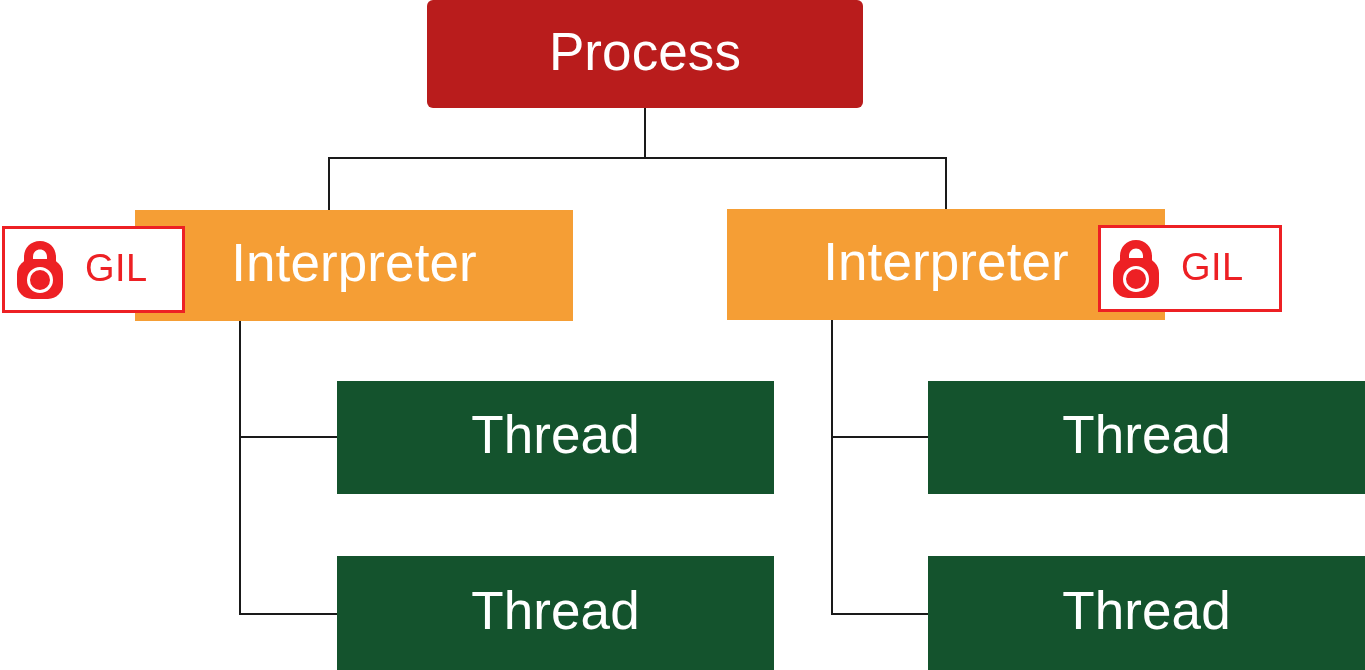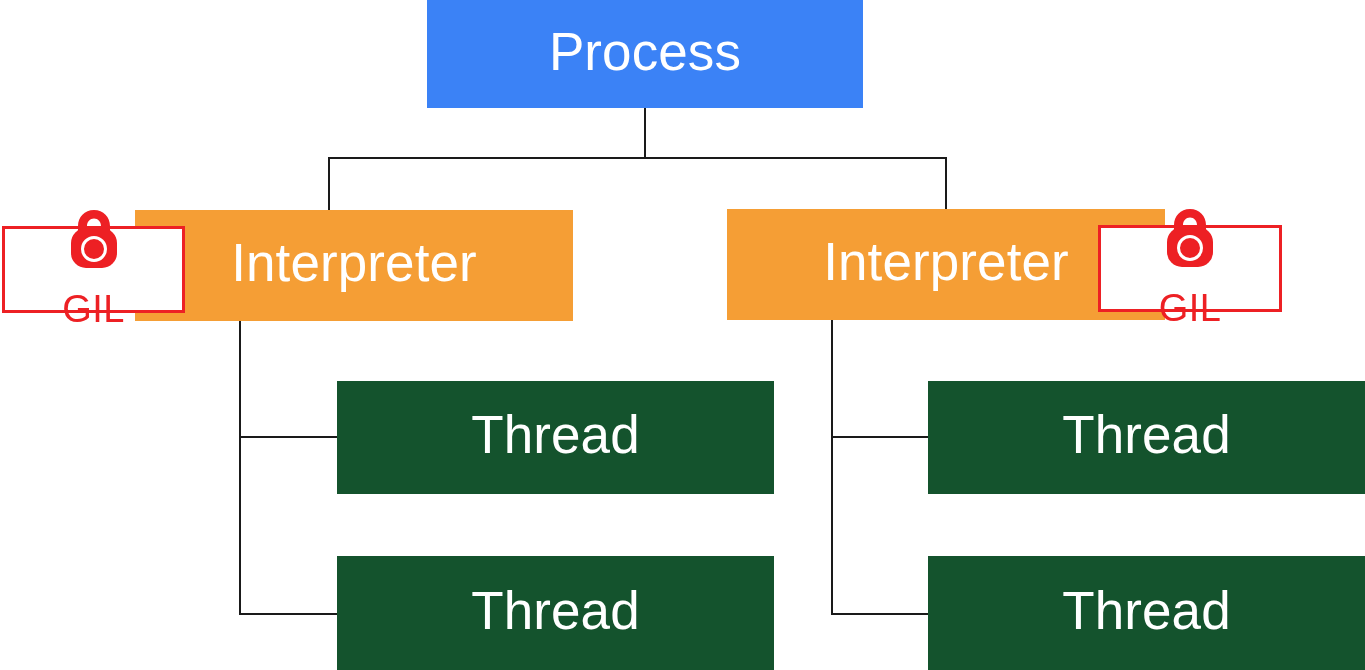--- a/index.html
+++ b/index.html
@@ -33,22 +33,23 @@
     display: flex;
     align-items: center;
     justify-content: center;
     color: #ffffff;
     font-weight: 400;
     letter-spacing: 0.1px;
     box-sizing: border-box;
     user-select: none;
   }
   .node-process {
-    background: #3b82f6;
+    background: #b91c1c;
     font-size: 53px;
+    border-radius: 6px;
   }
   .node-interpreter {
     background: #f59e35;
     font-size: 53px;
     align-items: center;
   }
   .node-thread {
     background: #14532d;
     font-size: 53px;
   }
@@ -58,24 +59,22 @@
   }
 
   
   .gil-badge {
     position: absolute;
     background: #ffffff;
     border: 3px solid #ed2024;
     box-sizing: border-box;
     display: flex;
     align-items: center;
-    justify-content: center;
     gap: 20px;
     padding: 0 10px;
-    flex-direction: column;
   }
   .gil-lock {
     display: block;
     flex: 0 0 auto;
   }
   .gil-text {
     color: #ed2024;
     font-size: 38px;
     line-height: 1;
     padding-bottom: 4px;

